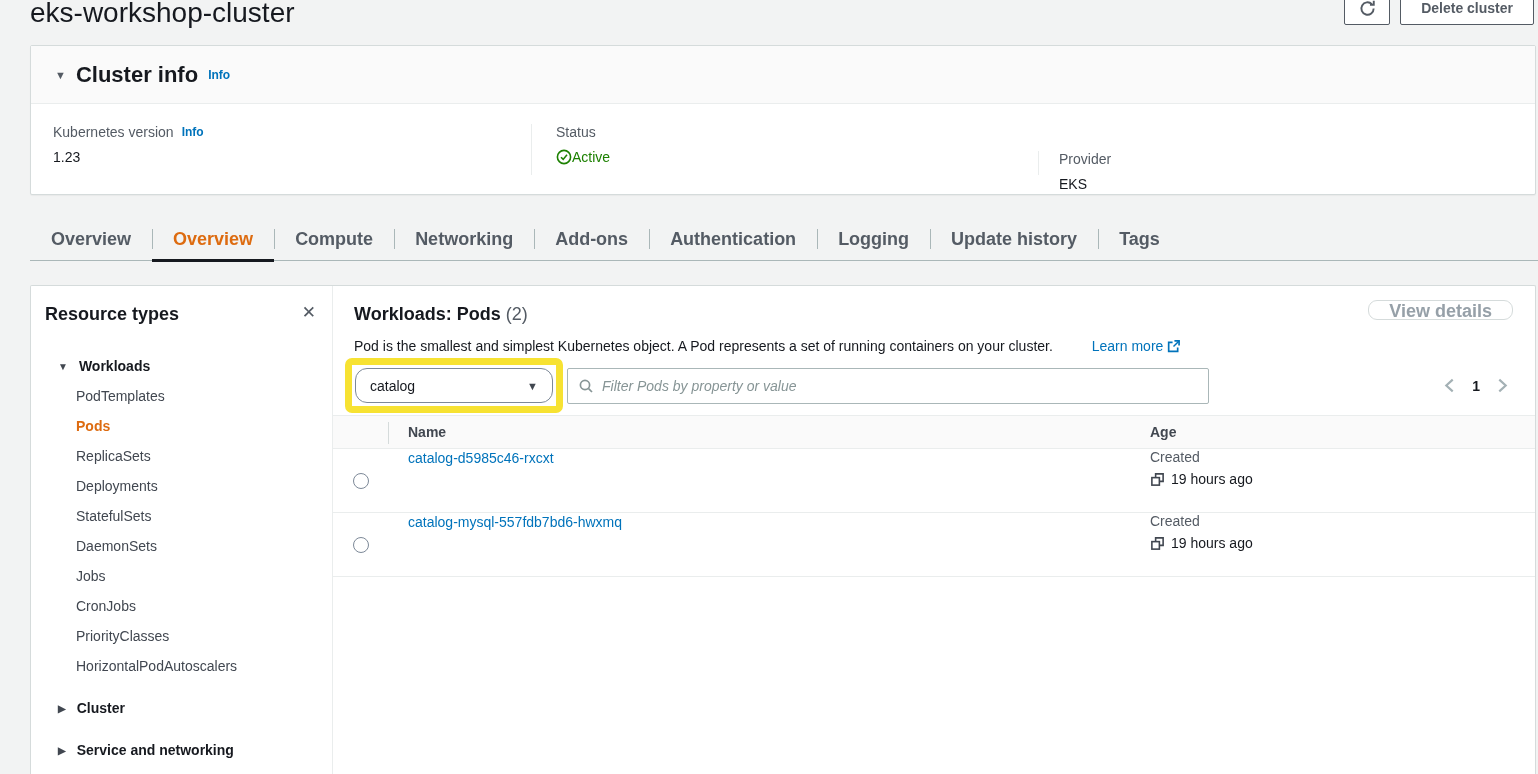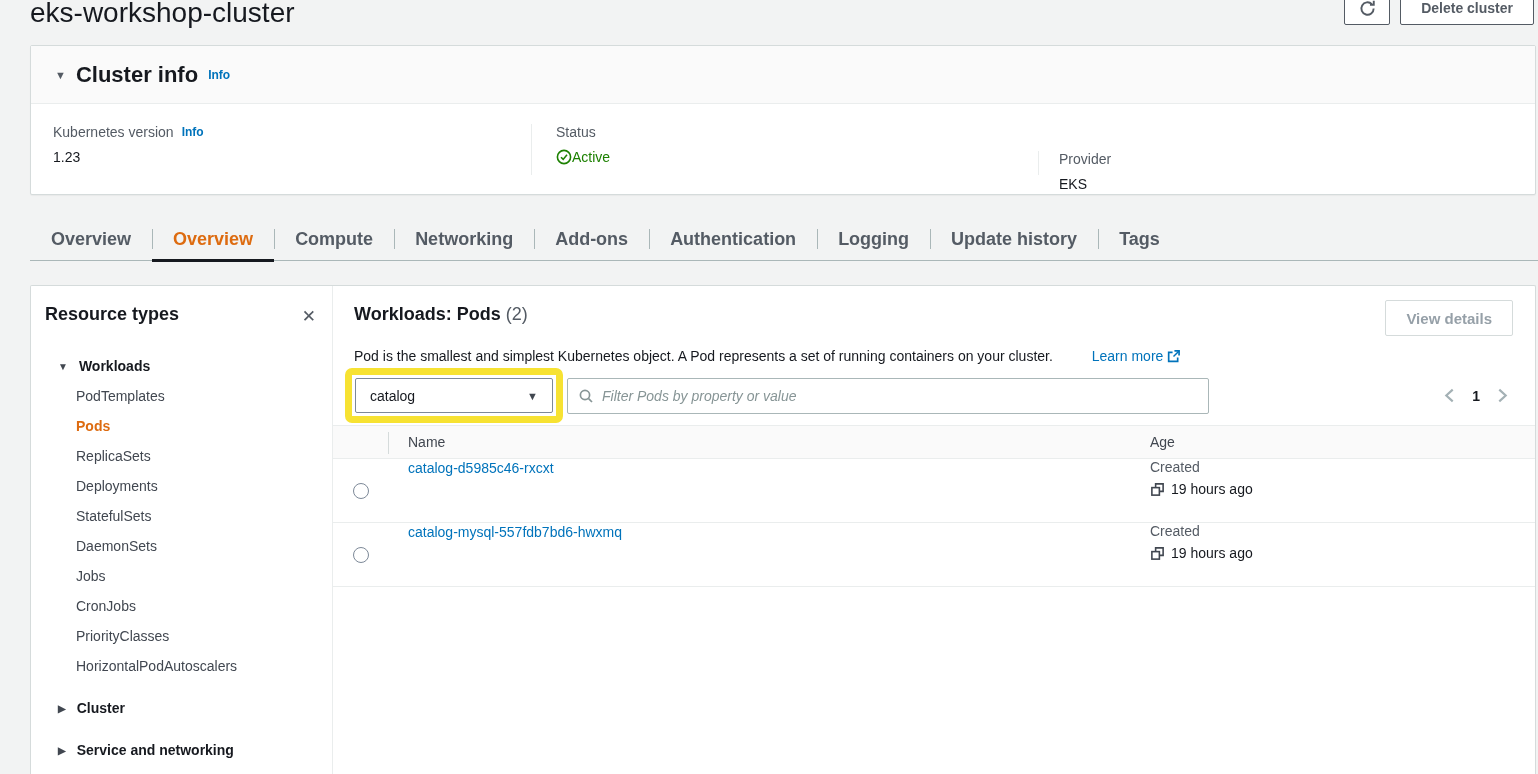--- a/index.html
+++ b/index.html
@@ -68,21 +68,21 @@
 
   
   .workspace {
     position:absolute; left:30px; top:285px; width:1506px; height:489px;
     background:#fff; border:1px solid #d5dbdb; border-bottom:none;
     border-radius:2px 2px 0 0; display:flex;
   }
 
   
   .sidebar { width:302px; border-right:1px solid #eaeded; padding-top:18px; }
-  .sidebar-header { display:flex; align-items:flex-end; justify-content:space-between; padding:0 16px 0 14px; }
+  .sidebar-header { display:flex; align-items:flex-start; justify-content:space-between; padding:0 16px 0 14px; }
   .sidebar-title { font-size:18px; font-weight:bold; color:#16191f; }
   .close-icon { font-size:17px; color:#545b64; cursor:pointer; line-height:1; }
   .tree { margin-top:26px; }
   .tree-group-header {
     height:30px; display:flex; align-items:center; gap:11px;
     padding-left:27px; font-size:14px; font-weight:bold; color:#16191f; cursor:pointer;
   }
   .tree-group-header .tri { font-size:10px; color:#414750; }
   .tree-items { }
   .tree-item {
@@ -92,34 +92,34 @@
   .tree-item.active { color:#dd6b10; font-weight:bold; }
   .tree-group { margin-top:0; }
   .tree-group.collapsed { margin-top:12px; }
 
   
   .main-panel { flex:1; padding:0 22px 0 21px; position:relative; min-width:0; }
   .panel-header { margin-top:16px; display:flex; align-items:flex-start; justify-content:space-between; }
   .panel-title { font-size:18px; font-weight:bold; color:#16191f; line-height:24px; }
   .panel-title .count { font-weight:400; color:#545b64; }
   .btn-disabled {
-    height:36px; padding:0 20px; background:#fff; border:1px solid #d5dbdb; border-radius:2px;
-    color:#96a0a8; font-weight:bold; font-size:15px; font-family:inherit; cursor:default;
+    height:20px; padding:0 20px; background:#fff; border:1px solid #d5dbdb; border-radius:9px;
+    color:#96a0a8; font-weight:bold; font-size:18px; font-family:inherit; cursor:default;
     margin-top:-2px;
   }
   .panel-desc { margin-top:10px; font-size:14px; color:#16191f; line-height:20px; }
   .learn-more { color:#0073bb; text-decoration:none; cursor:pointer; margin-left:6px;padding-left:29px; }
   .ext-icon { display:inline-block; vertical-align:-2px; margin-left:4px; }
 
   .filter-row { margin-top:2px; display:flex; align-items:center; }
   .highlight-box {
     margin-left:-9px; border:7px solid #f7e232; border-radius:7px; padding:3px; background:#fff;
   }
   .select-box {
-    width:198px; height:35px; background:#fff; border:1px solid #7d8998; border-radius:2px;
+    width:198px; height:35px; background:#fff; border:1px solid #7d8998; border-radius:12px;
     display:flex; align-items:center; justify-content:space-between; padding:0 14px;
     font-size:14px; color:#16191f; cursor:pointer;
   }
   .select-caret { font-size:11px; color:#414750; }
   .search-box {
     margin-left:4px; width:642px; height:36px; background:#fff;
     border:1px solid #aab7b8; border-radius:2px;
     display:flex; align-items:center; padding:0 10px; gap:8px;
   }
   .search-box input {
@@ -128,21 +128,21 @@
   .search-box input::placeholder { font-style:italic; color:#879596; }
   .pagination { margin-left:auto; display:flex; align-items:center; gap:16px; padding-right:4px; }
   .page-num { font-size:14px; font-weight:bold; color:#16191f; }
   .pg-btn { display:flex; align-items:center; cursor:pointer; }
 
   
   .pods-table { margin:2px -22px 0 -21px; }
   .t-head {
     display:flex; height:34px; align-items:center;
     background:#fafafa; border-top:1px solid #eaeded; border-bottom:1px solid #eaeded;
-    font-size:14px; font-weight:normal; color:#414750;
+    font-size:14px; font-weight:bold; color:#414750;
   }
   .col-sel { width:56px; position:relative; height:100%; }
   .t-head .col-sel::after {
     content:""; position:absolute; right:0; top:6px; height:22px; width:1px; background:#d5dbdb;
   }
   .col-name { width:737px; padding-left:19px; }
   .col-age { flex:1; padding-left:24px; }
   .t-row { display:flex; height:64px; align-items:flex-start; border-bottom:1px solid #eaeded; }
   .t-row .col-sel { display:flex; align-items:center; justify-content:center; }
   .radio {

